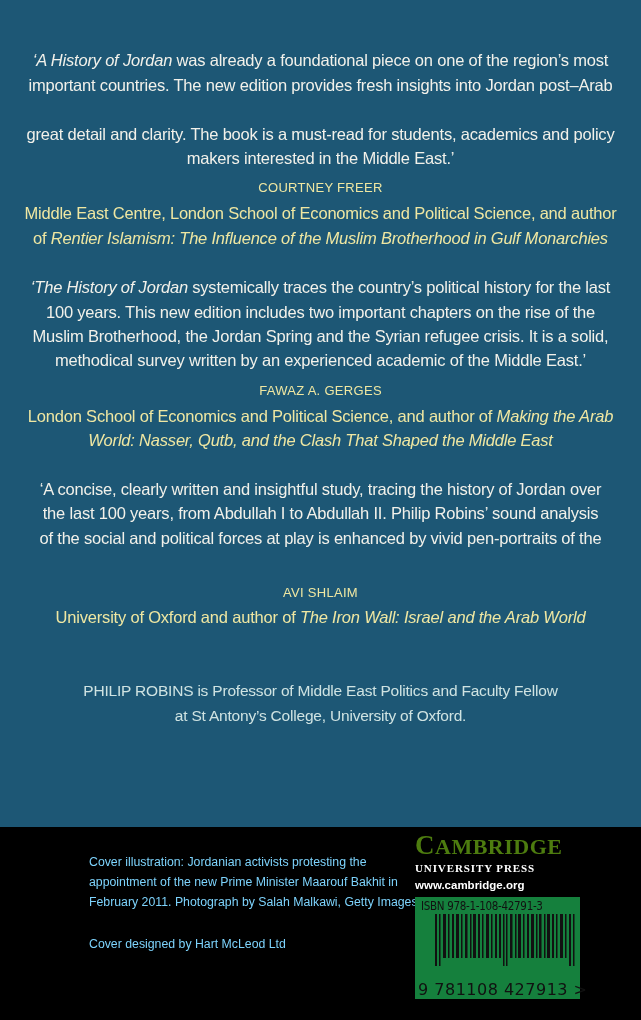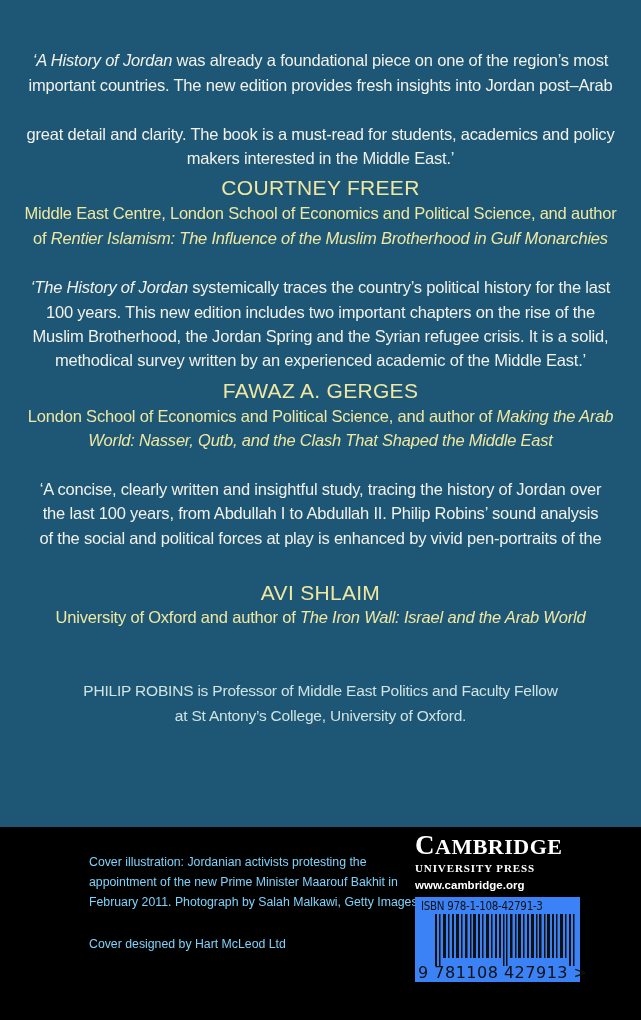--- a/index.html
+++ b/index.html
@@ -11,47 +11,47 @@
   .blue-panel {
     position: absolute; left: 0; top: 0; width: 641px; height: 827px;
     background: #1d5775;
   }
   .line {
     position: absolute; left: 0; width: 641px; text-align: center;
     white-space: nowrap; transform: translateY(-50%);
     font-size: 16.5px; line-height: 20px; letter-spacing: -0.2px;
   }
   .quote { color: #f2f1ea; }
-  .name { color: #efe7a2; font-size: 21px; letter-spacing: 0.3px; }
+  .name { color: #efe7a2; font-size: 13px; letter-spacing: 0.3px; }
   .affil { color: #efe7a2; }
   .bio { color: #cfe3e2; font-size: 15.5px; }
   em { font-style: italic; }
   .credit {
     position: absolute; left: 89px; color: #7dd3fc; font-size: 12.3px;
     line-height: 16px; white-space: nowrap; transform: translateY(-50%);
   }
   .publisher { position: absolute; left: 415px; top: 832px; width: 170px; }
   .cup-name {
     font-family: "Liberation Serif", "DejaVu Serif", serif; font-weight: bold;
-    color: #ffffff; font-size: 22px; line-height: 26px; letter-spacing: 0.5px;
+    color: #4d7c0f; font-size: 22px; line-height: 26px; letter-spacing: 0.5px;
     white-space: nowrap;
   }
   .cup-name .big { font-size: 27px; }
   .cup-sub {
     font-family: "Liberation Serif", "DejaVu Serif", serif; font-weight: bold;
     color: #fff; font-size: 11px; line-height: 16px; letter-spacing: 0.9px;
     white-space: nowrap;
   }
   .cup-url {
     color: #fff; font-size: 11.5px; font-weight: bold; line-height: 18px;
     white-space: nowrap;
   }
   .barcode-box {
-    position: absolute; left: 415px; top: 897px; width: 165px; height: 85px;
-    background: #3b82f6;
+    position: absolute; left: 415px; top: 897px; width: 165px; height: 102px;
+    background: #15803d;
   }
   .isbn {
     position: absolute; left: 6px; top: 2px; font-size: 11.5px; color: #111;
     letter-spacing: -0.3px; white-space: nowrap;
     font-family: "DejaVu Sans Condensed", "DejaVu Sans", sans-serif;
   }
   .bars {
     position: absolute; left: 20px; top: 17px; width: 140px; height: 52px;
   }
   .bar-digits {

